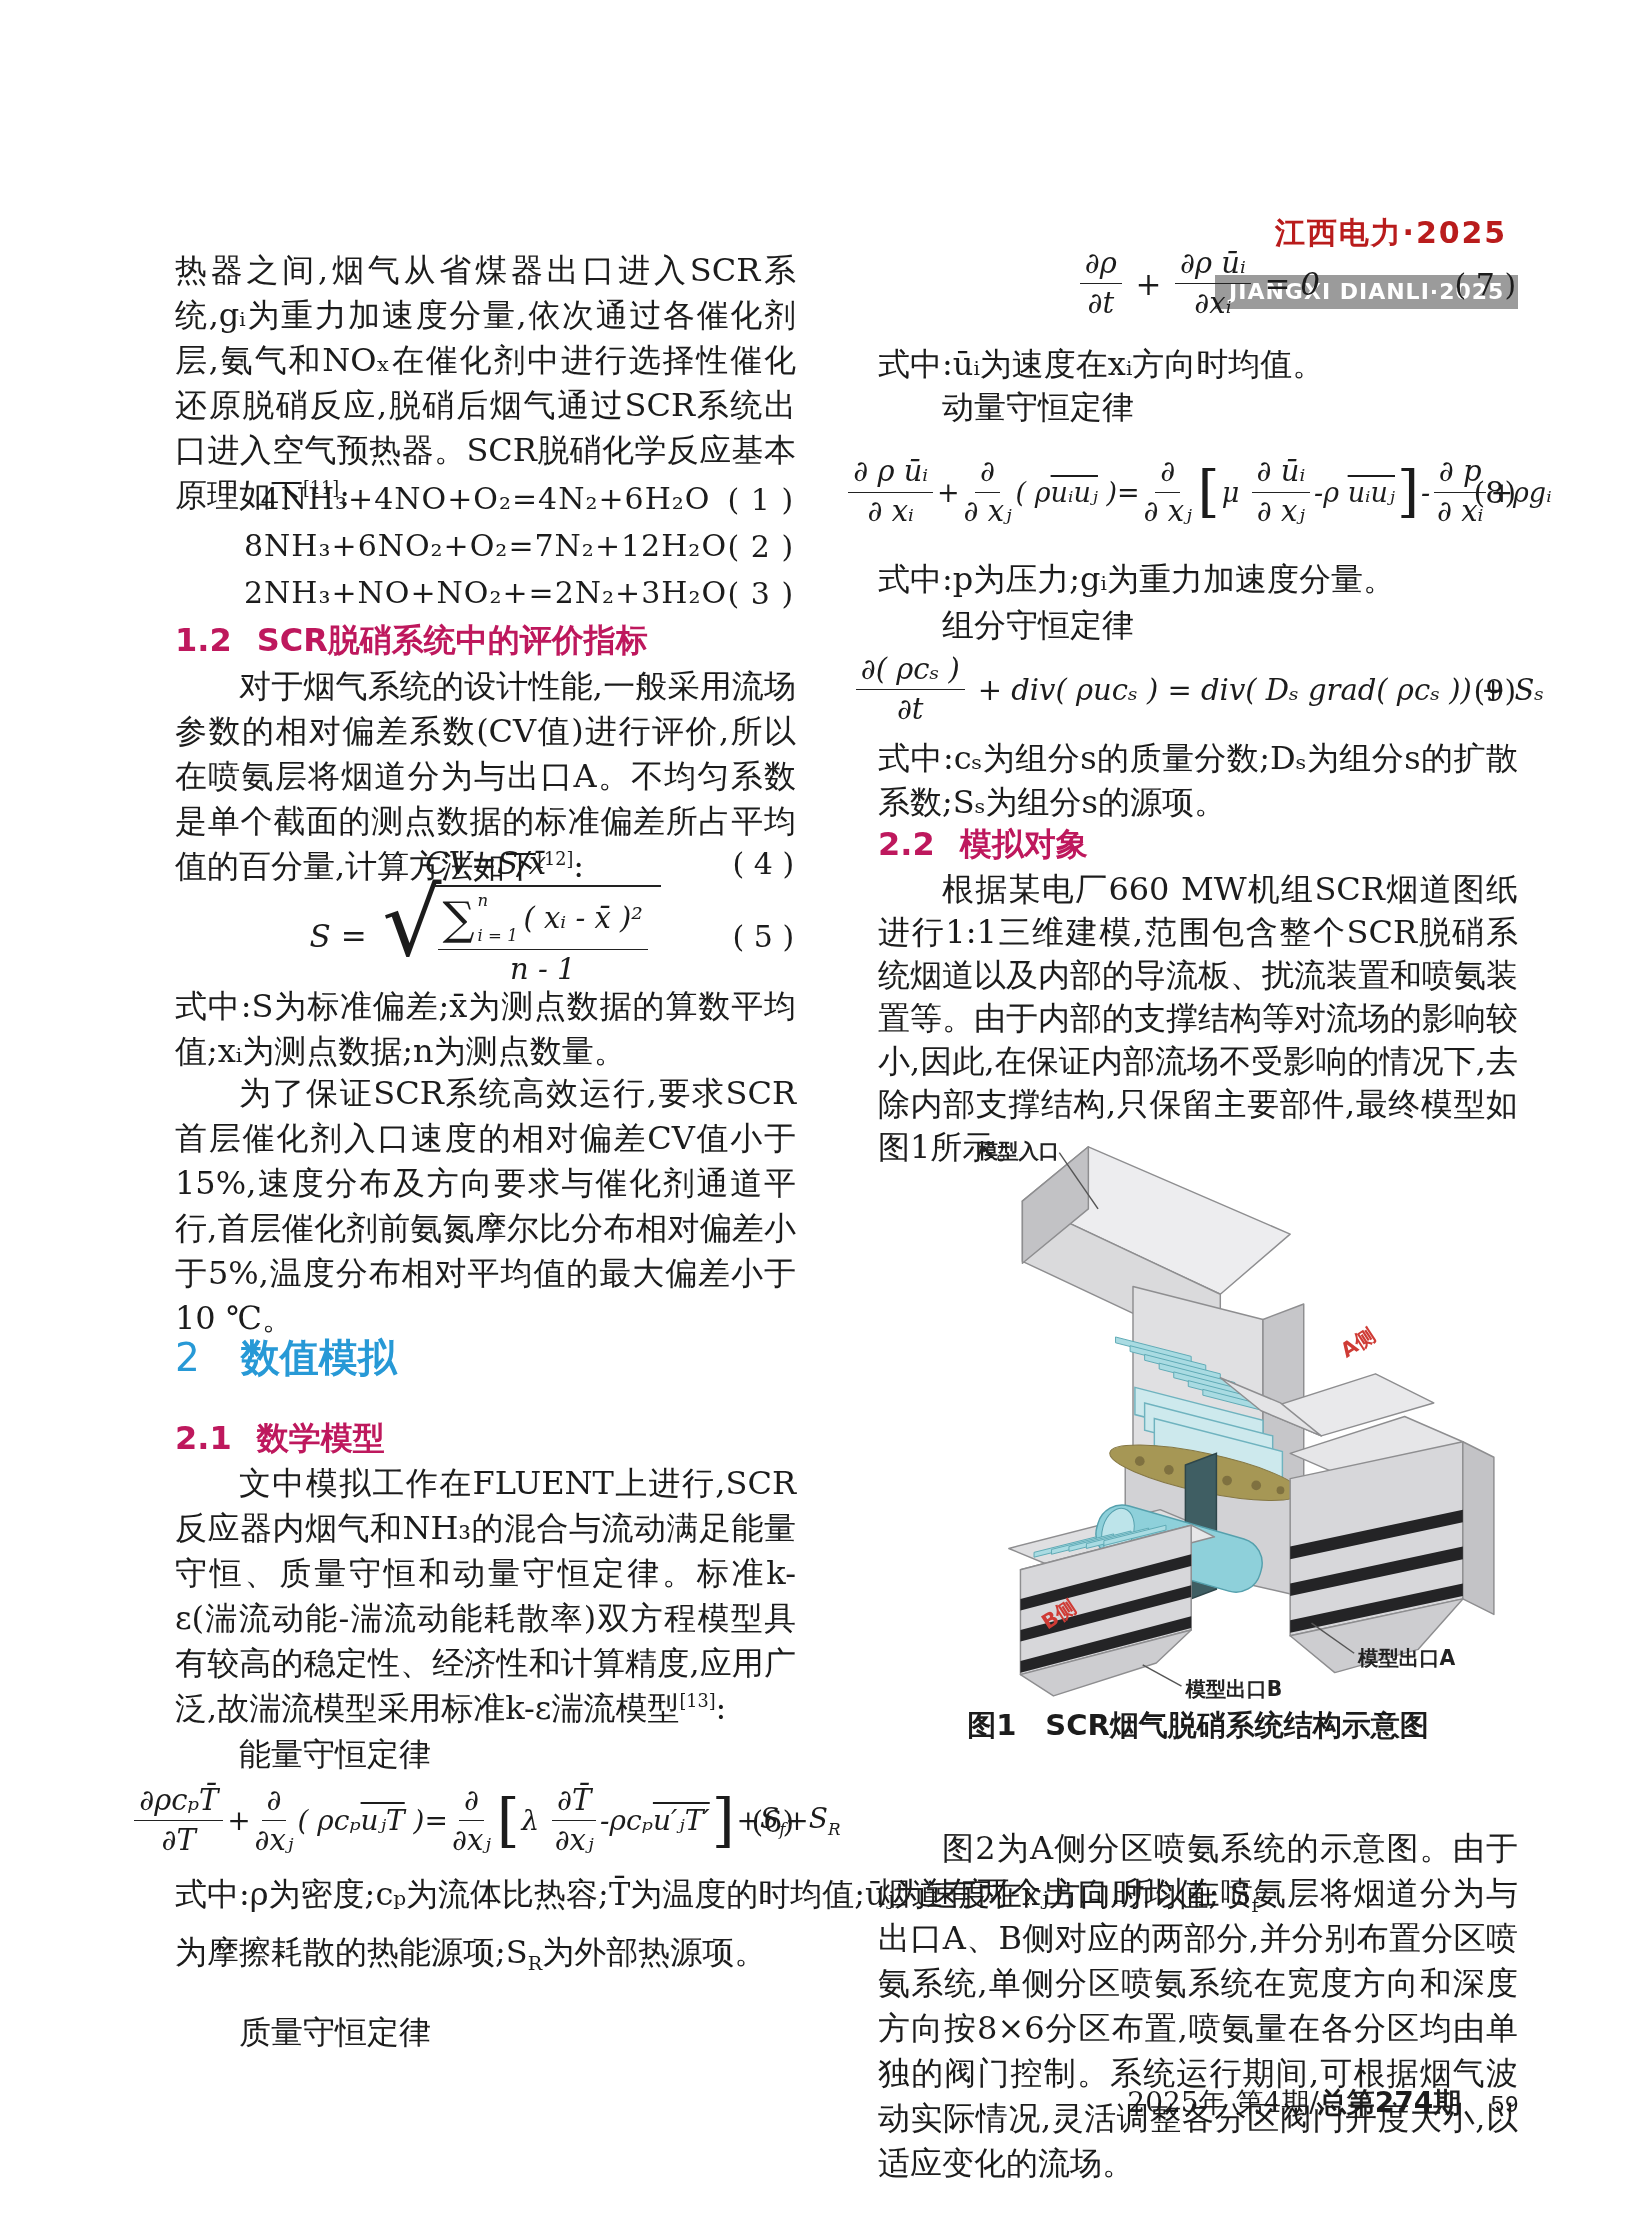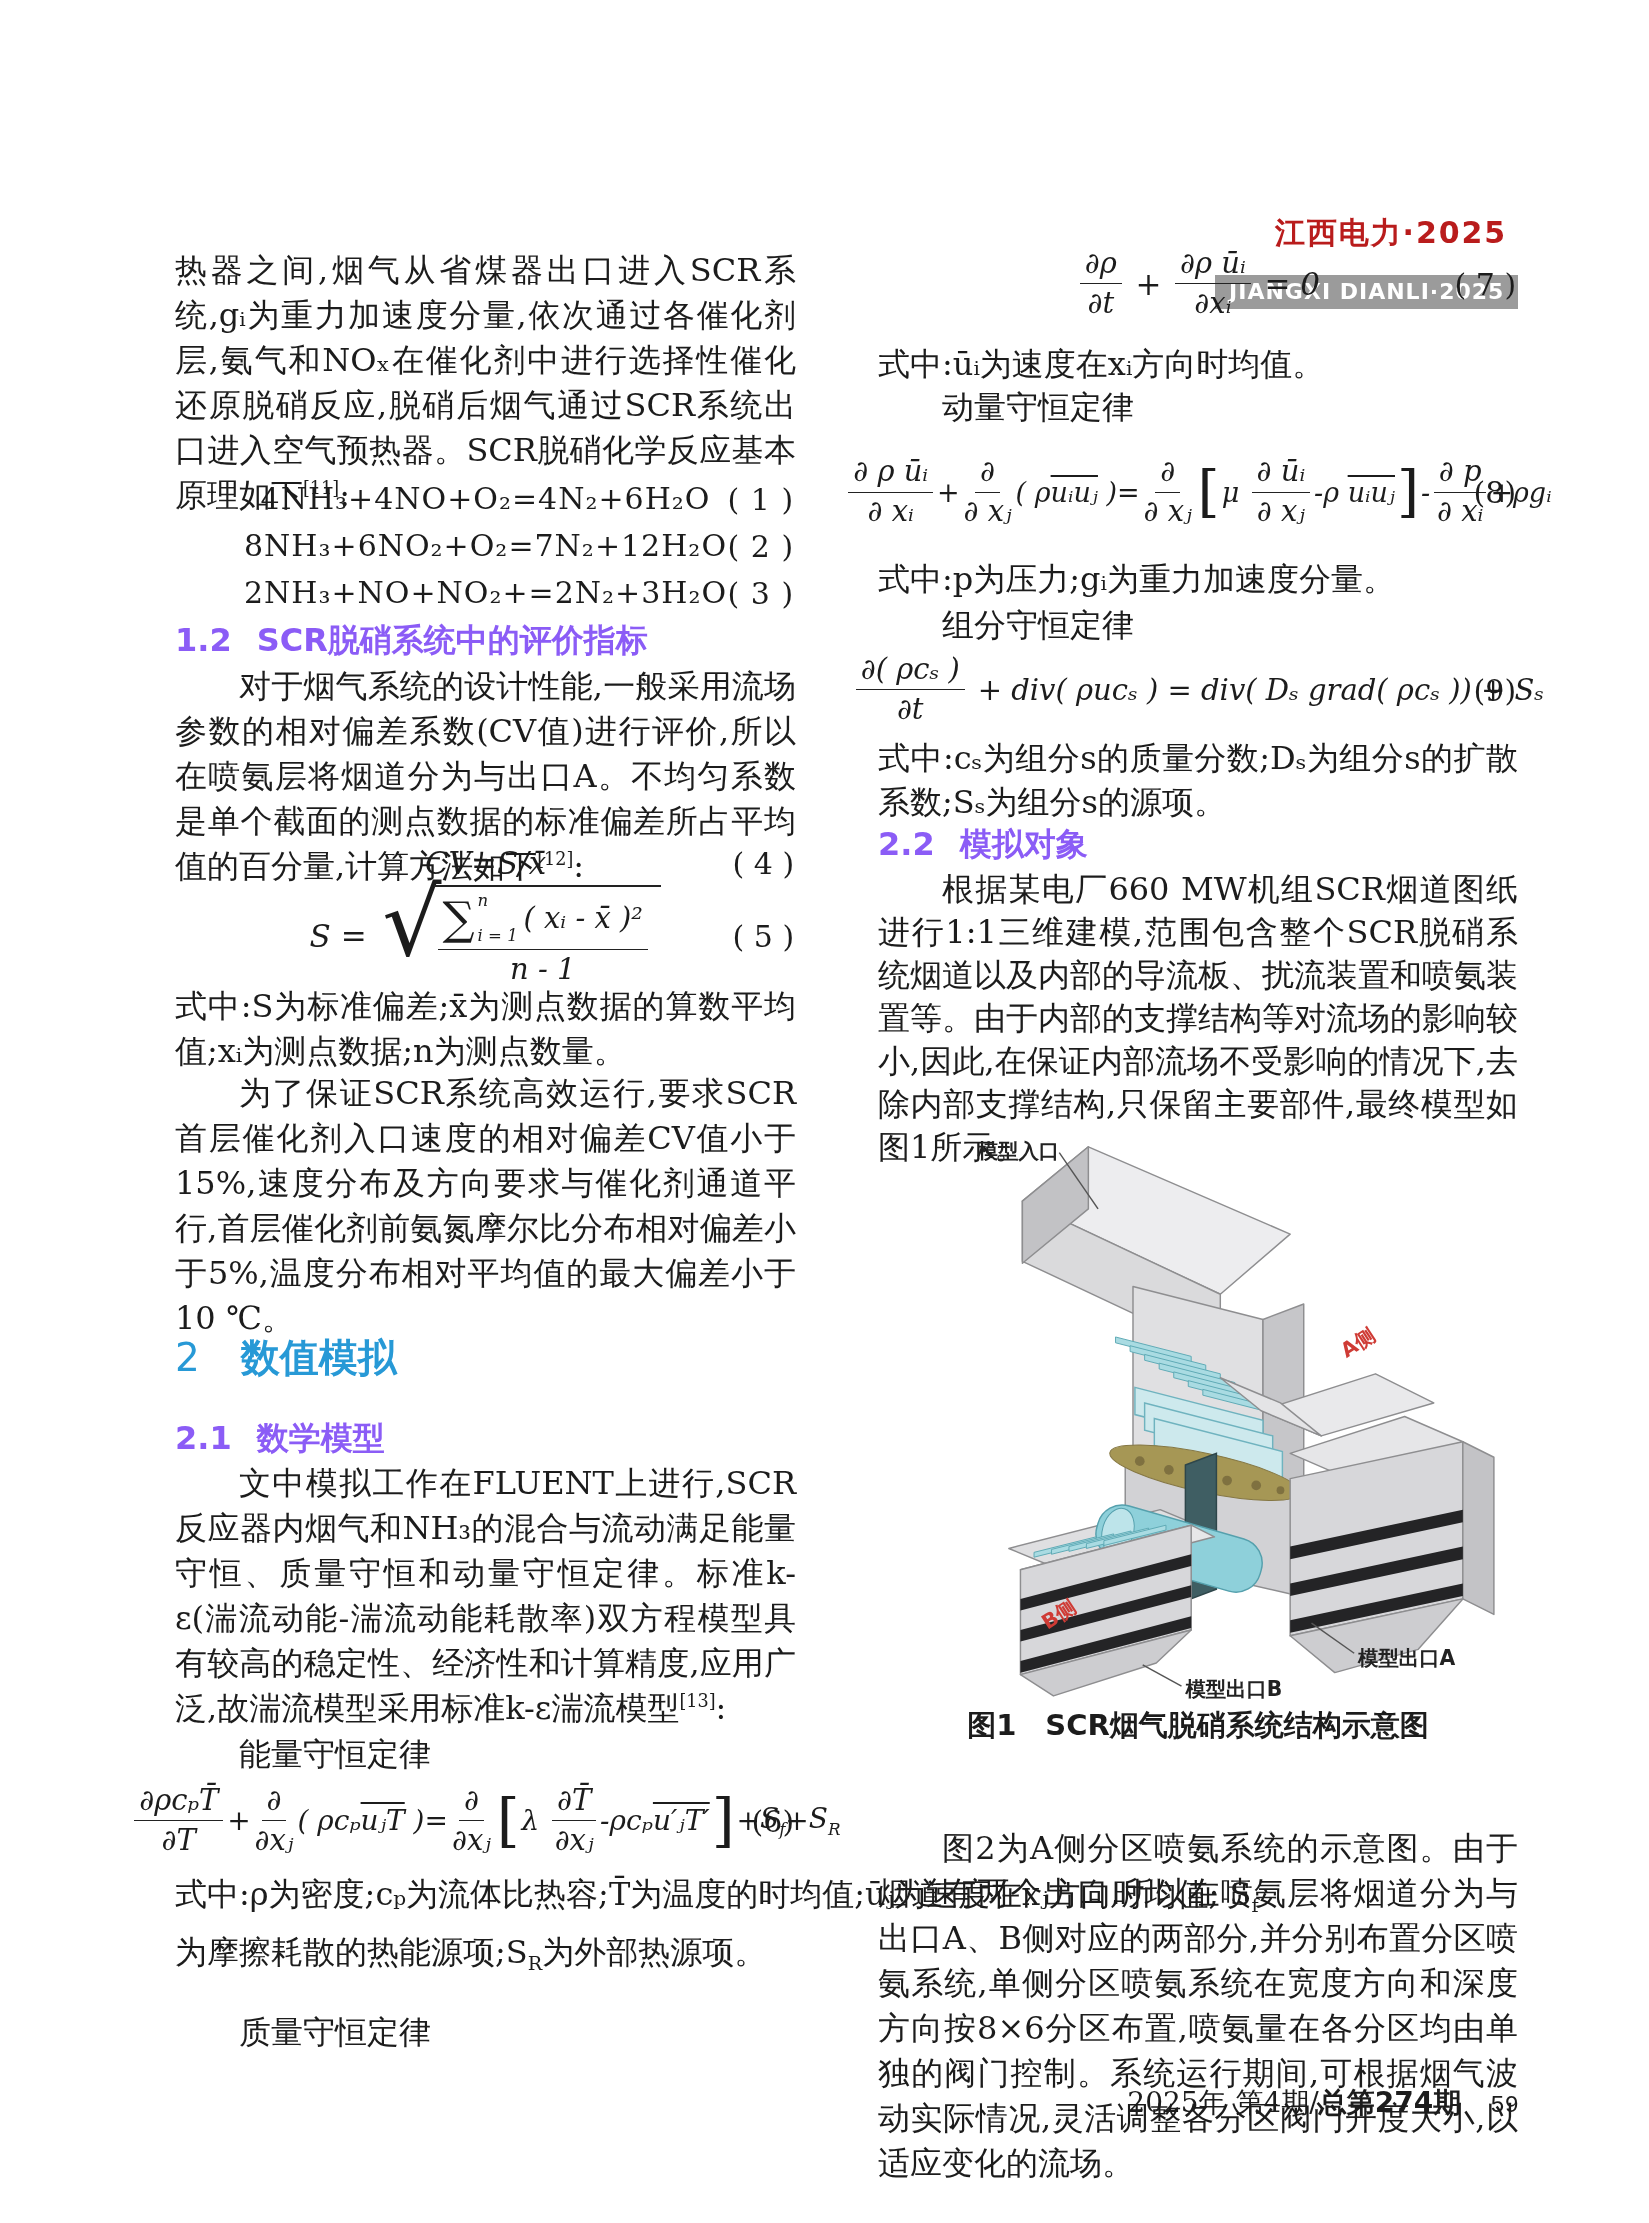--- a/index.html
+++ b/index.html
@@ -12,21 +12,21 @@
   .jx-en{position:absolute;top:275px;right:132px;background:#9b9b9b;color:#fff;
          font-family:"DejaVu Sans",sans-serif;font-weight:bold;font-size:22px;
          letter-spacing:1px;padding:3.9px 13.6px 4.9px 13.6px;}
   
   .lcol{left:175px;width:621px;}
   .rcol{left:878px;width:640px;}
   .para{font-size:32px;line-height:45px;text-align:justify;text-justify:inter-ideograph;}
   .indent{text-indent:2em;}
   sup.ref{font-size:0.55em;vertical-align:super;line-height:0;}
   
-  .sub-h{font-family:"DejaVu Sans",sans-serif;font-weight:bold;font-size:32px;color:#8b5cf6;}
+  .sub-h{font-family:"DejaVu Sans",sans-serif;font-weight:bold;font-size:32px;color:#be185d;}
   .sub-h .no{margin-right:25px;}
   .sec-h{font-family:"DejaVu Sans",sans-serif;font-weight:bold;font-size:39px;}
   .sec-h .no{margin-right:41px;font-weight:normal;}
   .law{font-size:32px;text-indent:2em;}
   
   .eqrow{position:absolute;display:flex;justify-content:center;align-items:center;
          font-size:31px;font-style:italic;}
   .eqrow .eqtag{position:absolute;right:1.9px;top:50%;transform:translateY(-50%);
                 font-style:normal;font-size:30px;}
   .chem{font-style:normal;font-size:30px;letter-spacing:1px;}

